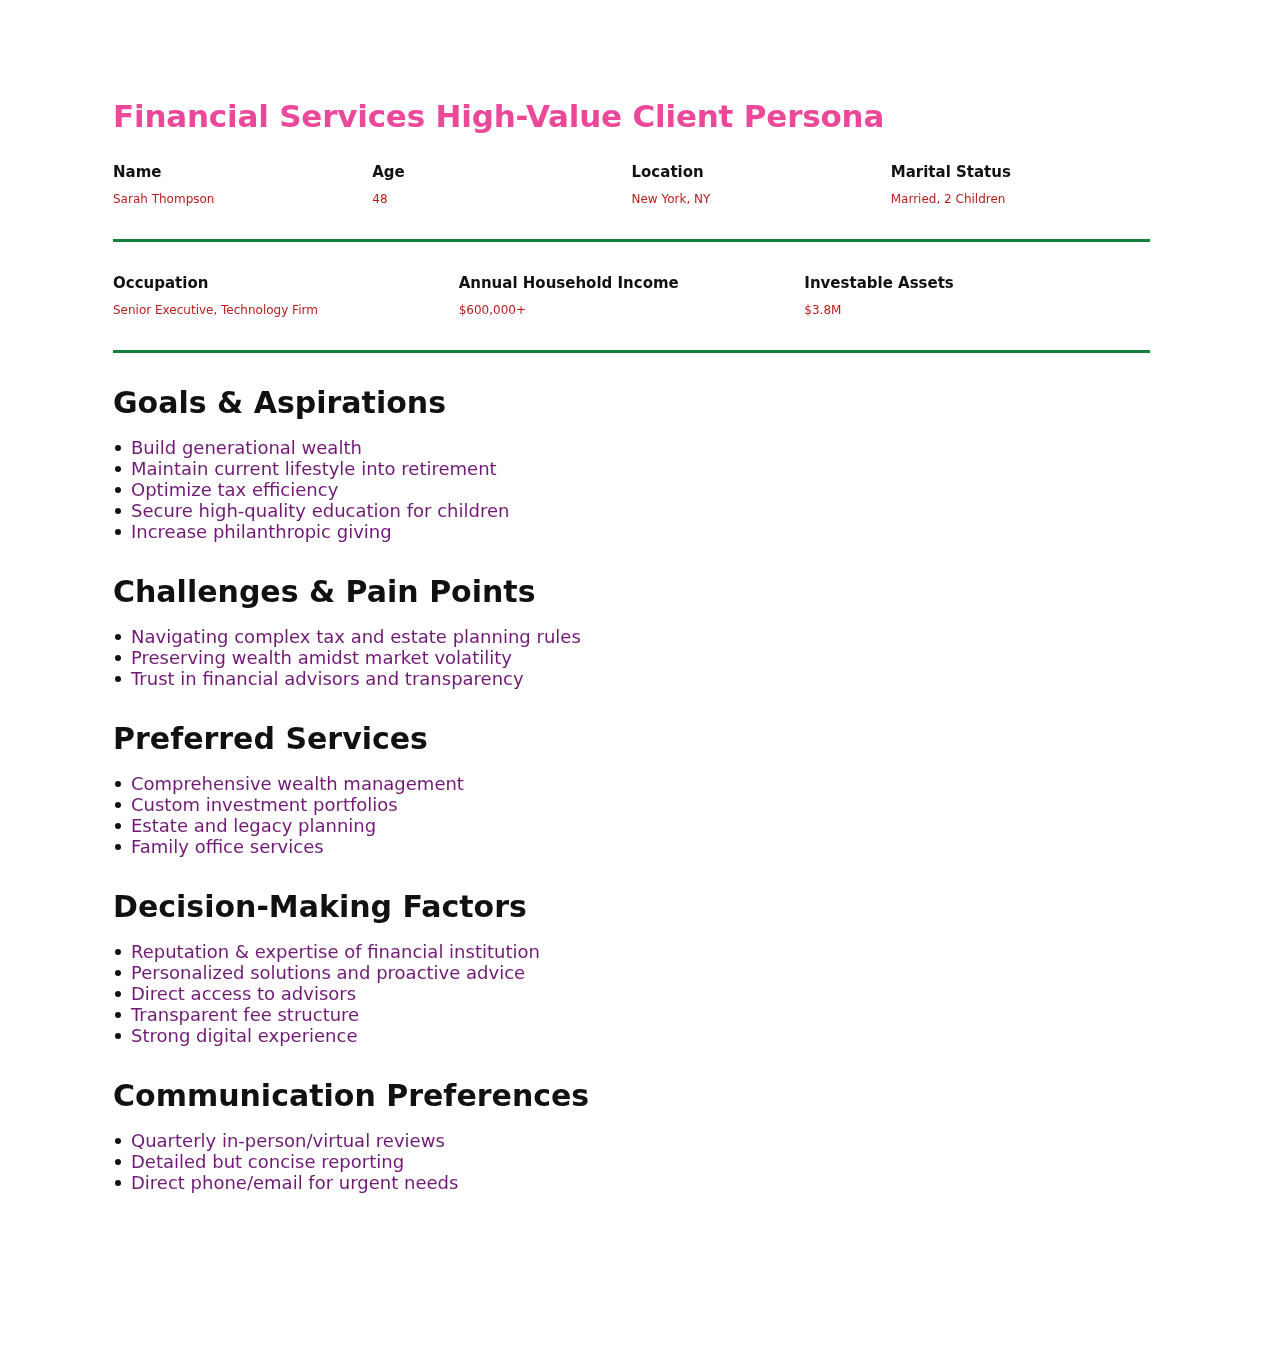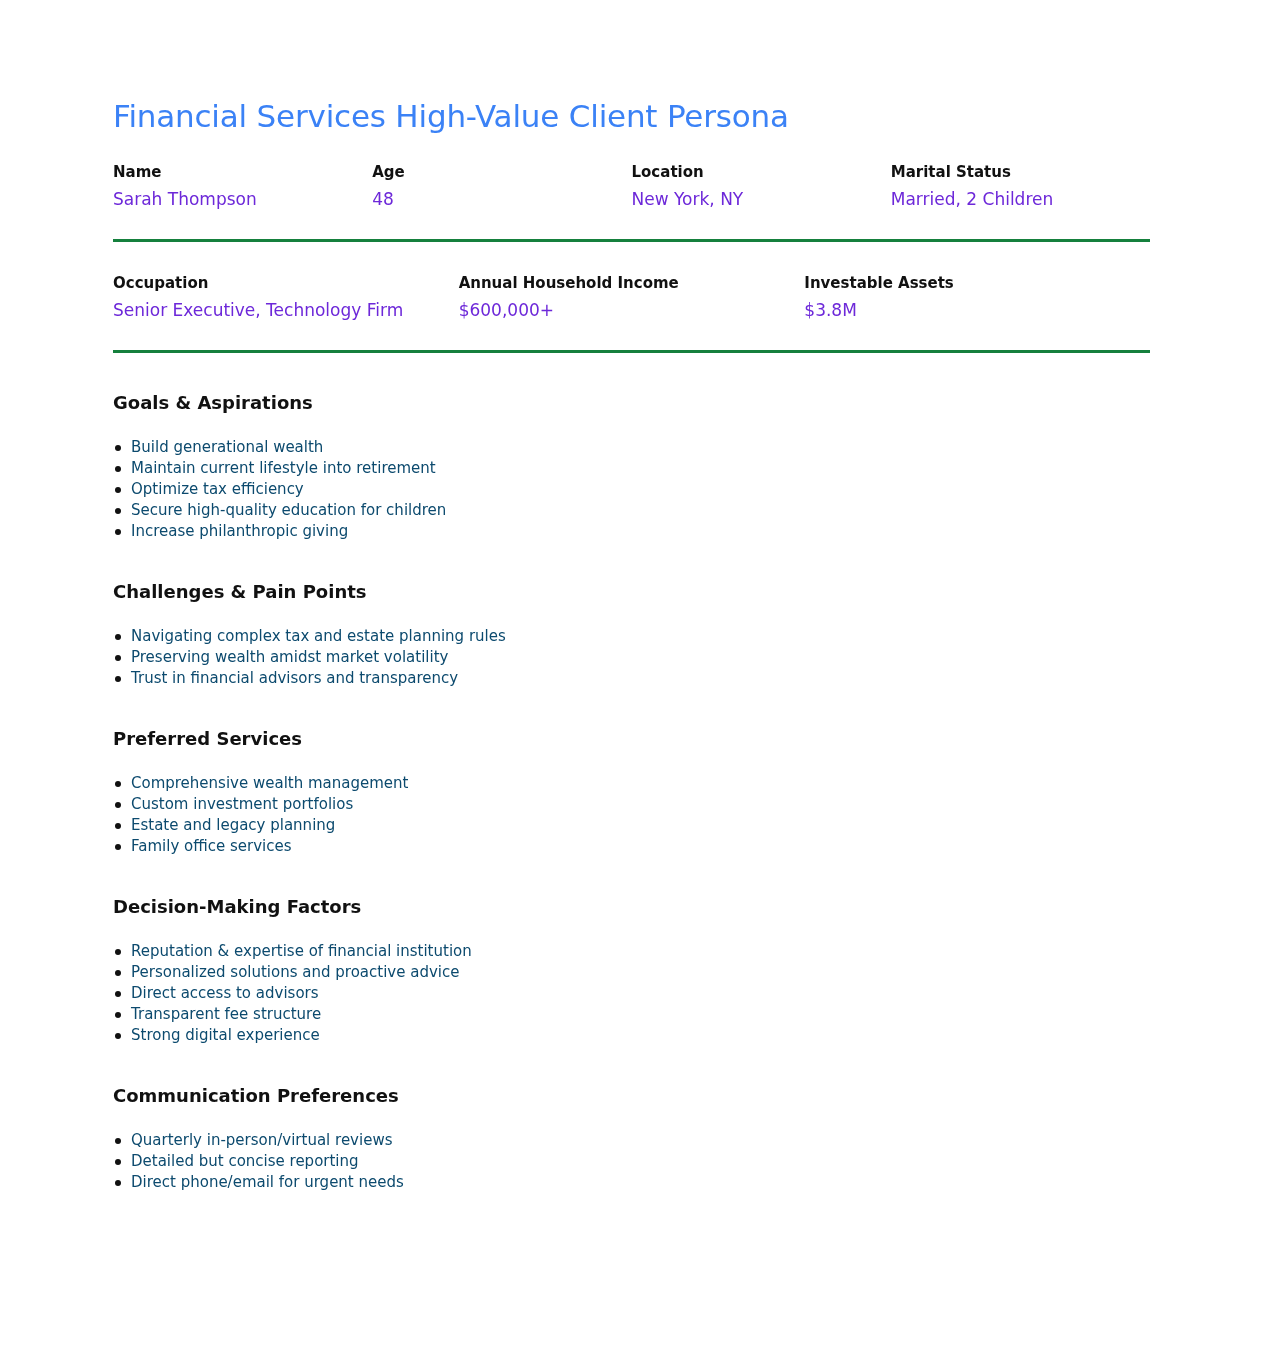--- a/index.html
+++ b/index.html
@@ -10,63 +10,63 @@
       min-height: 1356px;
     }
     .page {
       position: relative;
       margin-left: 113px;
       width: 1037px;
       padding-top: 94px;
     }
     h1 {
       font-size: 31px;
-      font-weight: 400;
+      font-weight: 700;
       margin: 0 0 24px 0;
       line-height: 44px;
       letter-spacing: -0.2px;
-      color: #3b82f6;
+      color: #ec4899;
     }
     .grid {
       display: grid;
       padding-bottom: 30px;
       border-bottom: 3px solid #15803d;
     }
     .grid4 { grid-template-columns: repeat(4, 1fr); }
     .grid3 { grid-template-columns: repeat(3, 1fr); padding-top: 31px; }
     .field-label {
       font-size: 15px;
       font-weight: 700;
       line-height: 20px;
       margin-bottom: 7px;
       color: #111;
     }
     .field-value {
-      font-size: 17px;
+      font-size: 12px;
       line-height: 20px;
-      color: #6d28d9;
+      color: #b91c1c;
     }
     .section { margin-top: 34px; }
     .section h2 {
-      font-size: 18px;
+      font-size: 30px;
       font-weight: 600;
       margin: 0 0 18px 0;
       line-height: 32px;
       color: #111;
     }
     .section ul {
       margin: 0;
       padding-left: 18px;
       list-style: none;
     }
     .section li {
       position: relative;
-      font-size: 15px;
+      font-size: 18px;
       line-height: 21px;
-      color: #0c4a6e;
+      color: #701a75;
     }
     .section li .bullet {
       position: absolute;
       left: -16px;
       top: 8px;
       width: 6px;
       height: 6px;
       border-radius: 50%;
       background: #111;
     }

